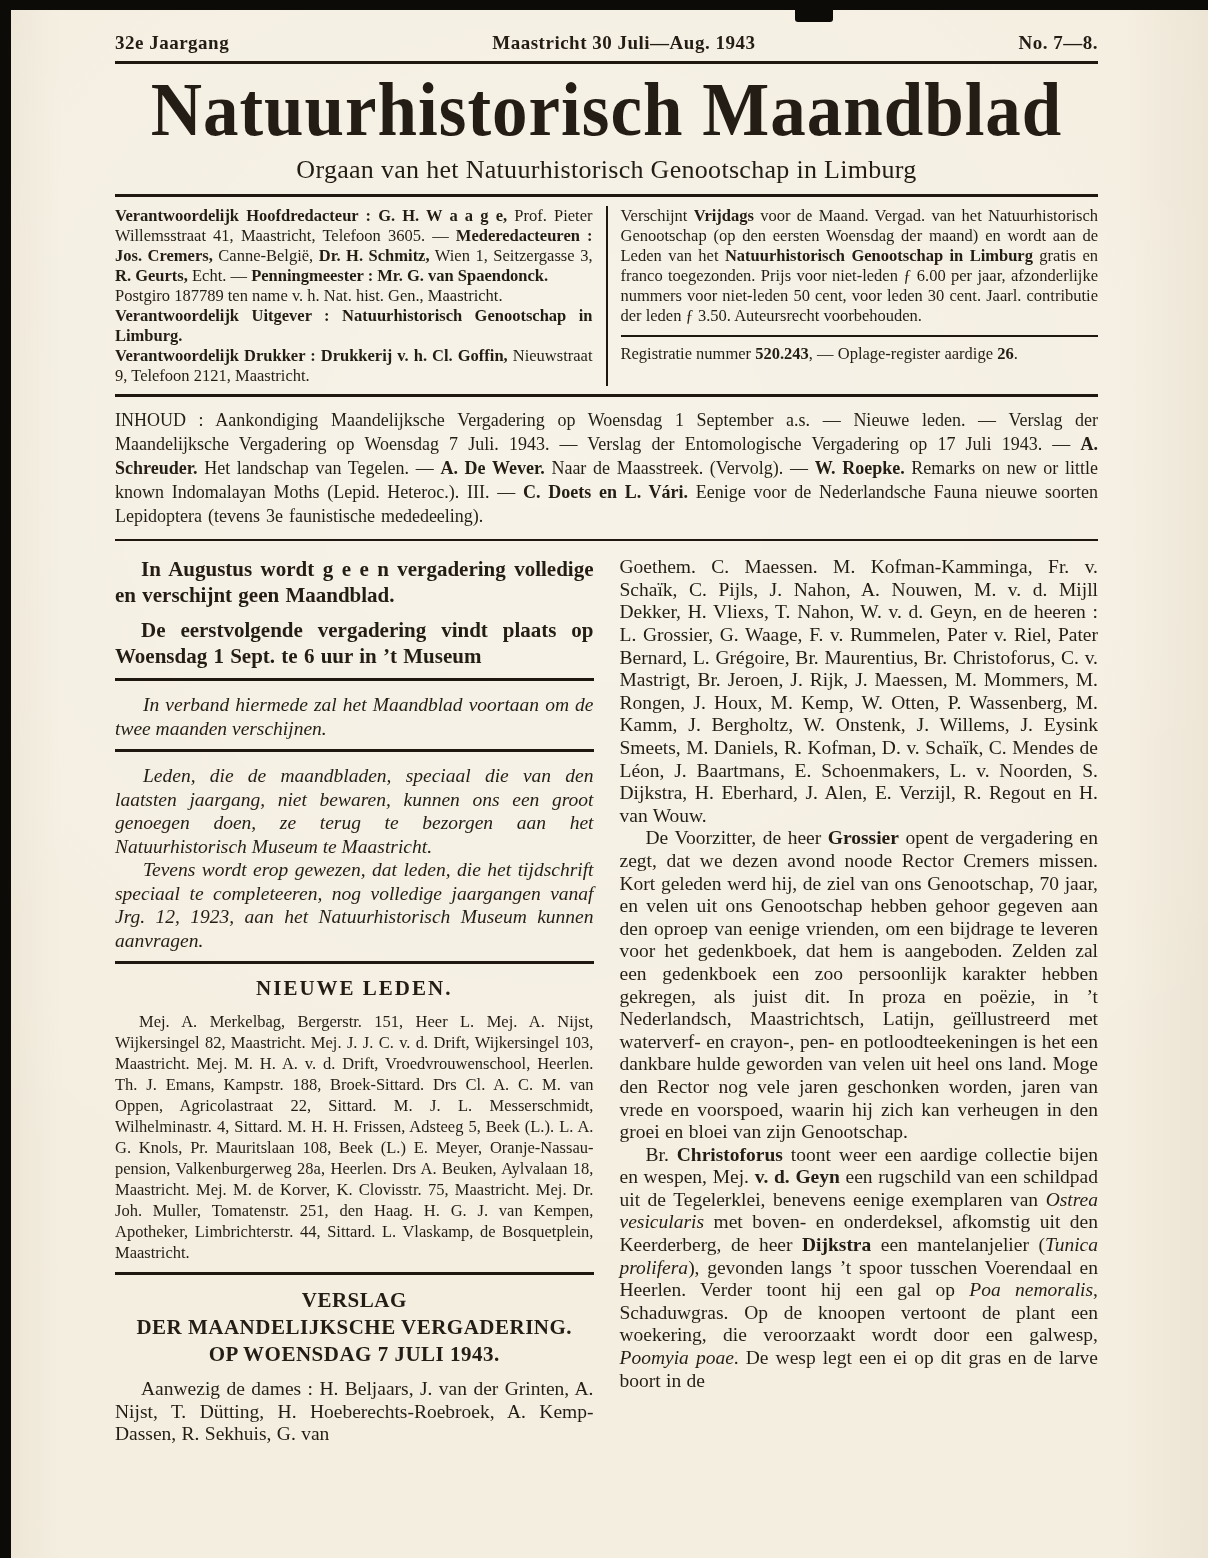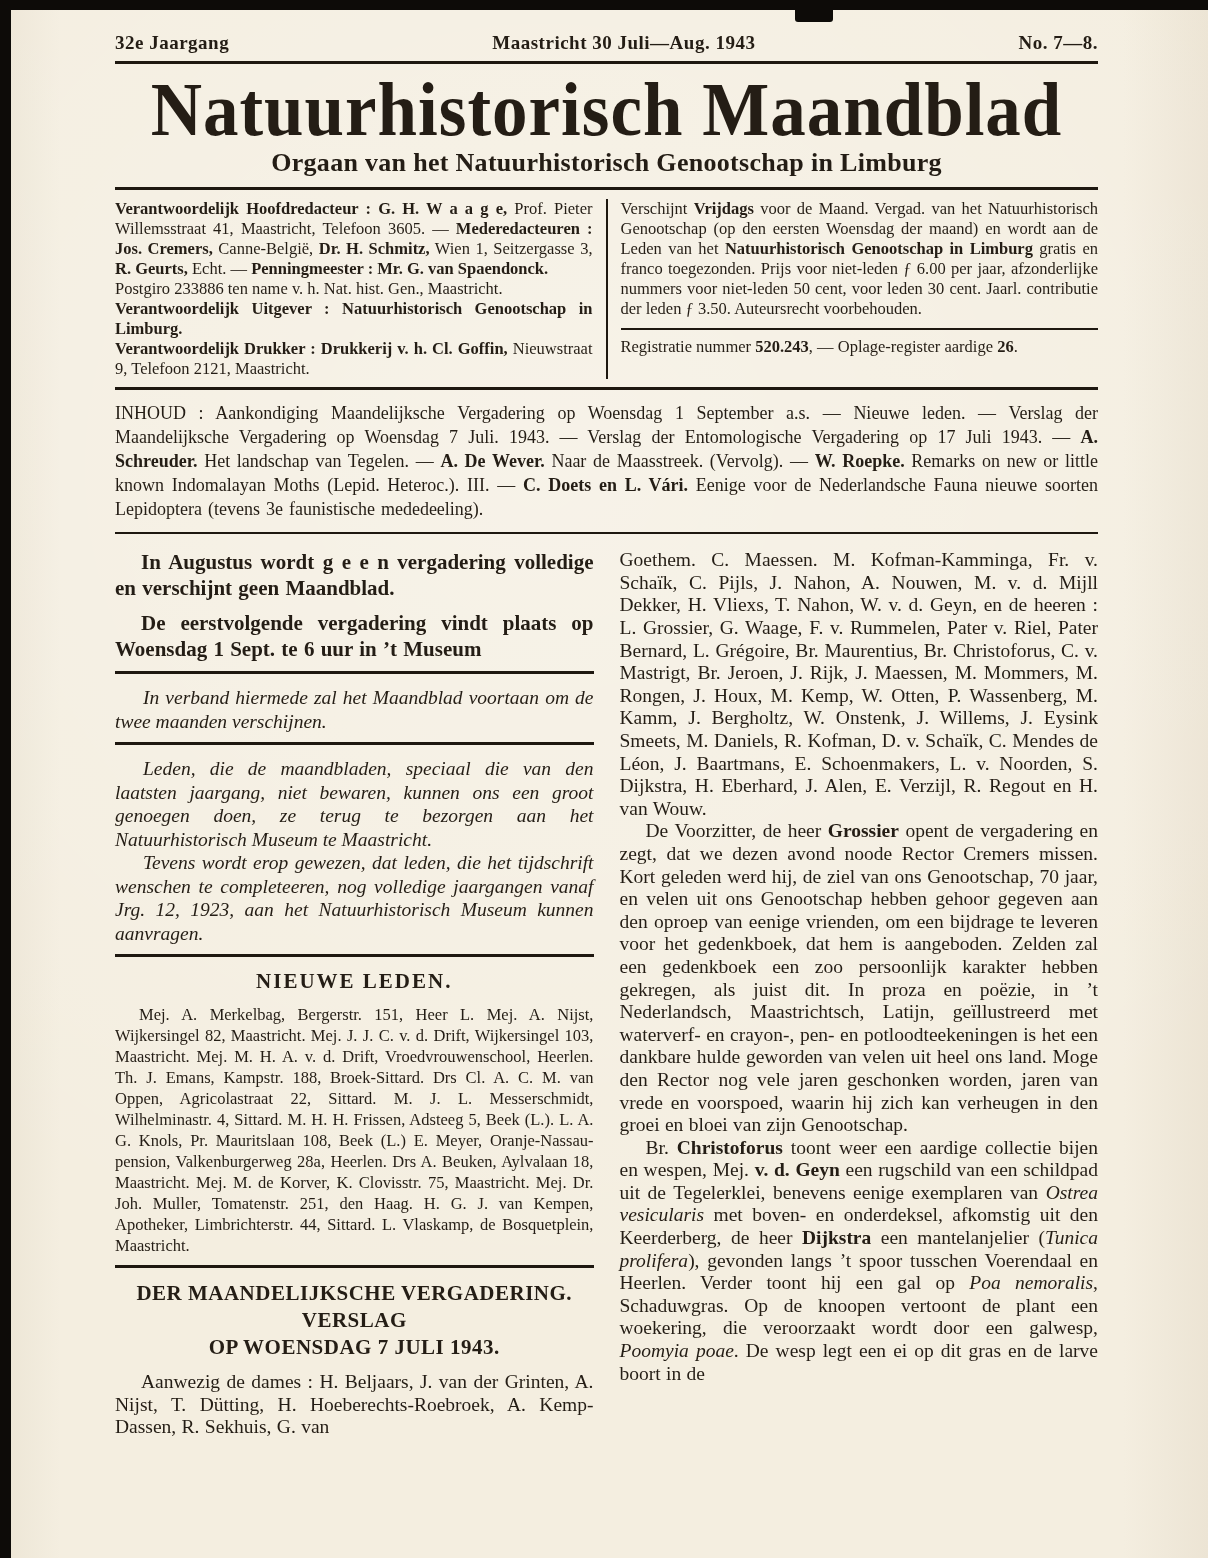--- a/index.html
+++ b/index.html
@@ -23,21 +23,21 @@
 
   .topline{display:flex;justify-content:space-between;align-items:baseline;
     font-size:19px;font-weight:bold;letter-spacing:0.5px;}
   .rule{background:#1e1810;border:none;}
   .rule-3{height:3px;}
   .rule-2{height:2px;}
   .rule-head{margin-top:7px;}
 
   .title{margin:6px 0 0;text-align:center;font-size:71px;line-height:1.06;font-weight:bold;
     letter-spacing:1px;white-space:nowrap;transform:scaleY(1.06);transform-origin:center top;}
-  .subtitle{text-align:center;font-size:26px;font-weight:bold;margin-top:3px;letter-spacing:0.3px;}
+  .subtitle{text-align:center;font-size:26px;font-weight:normal;margin-top:10px;letter-spacing:0.3px;}
   .rule-under-sub{margin-top:9px;}
 
   .masthead{display:flex;margin-top:9px;}
   .mh-col{width:calc(50% - 14px);font-size:16.5px;line-height:20px;text-align:justify;}
   .mh-col p{margin:0;}
   .mh-divider{width:2px;background:#1e1810;margin:0 13px;}
   .mh-right .rule-2{margin:9px 0 7px;}
   .bold{font-weight:bold;}
 
   .rule-under-mast{margin-top:8px;}
@@ -78,21 +78,21 @@
     </div>
     <div class="rule rule-3 rule-head"></div>
 
     <h1 class="title">Natuurhistorisch Maandblad</h1>
     <div class="subtitle">Orgaan van het Natuurhistorisch Genootschap in Limburg</div>
     <div class="rule rule-3 rule-under-sub"></div>
 
     <div class="masthead">
       <div class="mh-col mh-left">
         <p><span class="seg-b">Verantwoordelijk Hoofdredacteur : G. H. W a a g e,</span><span> Prof. Pieter Willemsstraat 41, Maastricht, Telefoon 3605. — </span><span class="seg-b">Mederedacteuren : Jos. Cremers,</span><span> Canne-België, </span><span class="seg-b">Dr. H. Schmitz,</span><span> Wien 1, Seitzergasse 3, </span><span class="seg-b">R. Geurts,</span><span> Echt. — </span><span class="seg-b">Penningmeester : Mr. G. van Spaendonck.</span></p>
-        <p>Postgiro 233886 ten name v. h. Nat. hist. Gen., Maastricht.</p>
+        <p>Postgiro 187789 ten name v. h. Nat. hist. Gen., Maastricht.</p>
         <p class="bold">Verantwoordelijk Uitgever : Natuurhistorisch Genootschap in Limburg.</p>
         <p><span class="seg-b">Verantwoordelijk Drukker : Drukkerij v. h. Cl. Goffin,</span><span> Nieuwstraat 9, Telefoon 2121, Maastricht.</span></p>
       </div>
       <div class="mh-divider"></div>
       <div class="mh-col mh-right">
         <p><span>Verschijnt </span><span class="seg-b">Vrijdags</span><span> voor de Maand. Vergad. van het Natuurhistorisch Genootschap (op den eersten Woensdag der maand) en wordt aan de Leden van het </span><span class="seg-b">Natuurhistorisch Genootschap in Limburg</span><span> gratis en franco toegezonden. Prijs voor niet-leden ƒ 6.00 per jaar, afzonderlijke nummers voor niet-leden 50 cent, voor leden 30 cent. Jaarl. contributie der leden ƒ 3.50. Auteursrecht voorbehouden.</span></p>
         <div class="rule rule-2"></div>
         <p><span>Registratie nummer </span><span class="seg-b">520.243</span><span>, — Oplage-register aardige </span><span class="seg-b">26</span><span>.</span></p>
       </div>
     </div>
@@ -105,30 +105,30 @@
 
       <div class="col col-left">
         <p class="announce">In Augustus wordt g e e n vergadering volledige en verschijnt geen Maandblad.</p>
         <p class="announce">De eerstvolgende vergadering vindt plaats op Woensdag 1 Sept. te 6 uur in ’t Museum</p>
         <div class="col-rule"></div>
 
         <p class="italicp">In verband hiermede zal het Maandblad voortaan om de twee maanden verschijnen.</p>
         <div class="col-rule"></div>
 
         <p class="italicp">Leden, die de maandbladen, speciaal die van den laatsten jaargang, niet bewaren, kunnen ons een groot genoegen doen, ze terug te bezorgen aan het Natuurhistorisch Museum te Maastricht.</p>
-        <p class="italicp">Tevens wordt erop gewezen, dat leden, die het tijdschrift wenschen te completeeren, nog volledige jaargangen vanaf Jrg. 12, 1923, aan het Natuurhistorisch Museum kunnen aanvragen.</p>
+        <p class="italicp">Tevens wordt erop gewezen, dat leden, die het tijdschrift speciaal te completeeren, nog volledige jaargangen vanaf Jrg. 12, 1923, aan het Natuurhistorisch Museum kunnen aanvragen.</p>
         <div class="col-rule"></div>
 
         <h2 class="section-head">NIEUWE LEDEN.</h2>
         <p class="members">Mej. A. Merkelbag, Bergerstr. 151, Heer L. Mej. A. Nijst, Wijkersingel 82, Maastricht. Mej. J. J. C. v. d. Drift, Wijkersingel 103, Maastricht. Mej. M. H. A. v. d. Drift, Vroedvrouwenschool, Heerlen. Th. J. Emans, Kampstr. 188, Broek-Sittard. Drs Cl. A. C. M. van Oppen, Agricolastraat 22, Sittard. M. J. L. Messerschmidt, Wilhelminastr. 4, Sittard. M. H. H. Frissen, Adsteeg 5, Beek (L.). L. A. G. Knols, Pr. Mauritslaan 108, Beek (L.) E. Meyer, Oranje-Nassau-pension, Valkenburgerweg 28a, Heerlen. Drs A. Beuken, Aylvalaan 18, Maastricht. Mej. M. de Korver, K. Clovisstr. 75, Maastricht. Mej. Dr. Joh. Muller, Tomatenstr. 251, den Haag. H. G. J. van Kempen, Apotheker, Limbrichterstr. 44, Sittard. L. Vlaskamp, de Bosquetplein, Maastricht.</p>
         <div class="col-rule"></div>
 
         <div class="verslag-head">
+          <div>VERSLAG</div>
           <div>DER MAANDELIJKSCHE VERGADERING.</div>
-          <div>VERSLAG</div>
           <div>OP WOENSDAG 7 JULI 1943.</div>
         </div>
         <p class="bodyp">Aanwezig de dames : H. Beljaars, J. van der Grinten, A. Nijst, T. Dütting, H. Hoeberechts-Roebroek, A. Kemp-Dassen, R. Sekhuis, G. van</p>
       </div>
 
       <div class="col col-right">
         <p class="bodyp noindent">Goethem. C. Maessen. M. Kofman-Kamminga, Fr. v. Schaïk, C. Pijls, J. Nahon, A. Nouwen, M. v. d. Mijll Dekker, H. Vliexs, T. Nahon, W. v. d. Geyn, en de heeren : L. Grossier, G. Waage, F. v. Rummelen, Pater v. Riel, Pater Bernard, L. Grégoire, Br. Maurentius, Br. Christoforus, C. v. Mastrigt, Br. Jeroen, J. Rijk, J. Maessen, M. Mommers, M. Rongen, J. Houx, M. Kemp, W. Otten, P. Wassenberg, M. Kamm, J. Bergholtz, W. Onstenk, J. Willems, J. Eysink Smeets, M. Daniels, R. Kofman, D. v. Schaïk, C. Mendes de Léon, J. Baartmans, E. Schoenmakers, L. v. Noorden, S. Dijkstra, H. Eberhard, J. Alen, E. Verzijl, R. Regout en H. van Wouw.</p>
         <p class="bodyp"><span>De Voorzitter, de heer </span><span class="seg-b">Grossier</span><span> opent de vergadering en zegt, dat we dezen avond noode Rector Cremers missen. Kort geleden werd hij, de ziel van ons Genootschap, 70 jaar, en velen uit ons Genootschap hebben gehoor gegeven aan den oproep van eenige vrienden, om een bijdrage te leveren voor het gedenkboek, dat hem is aangeboden. Zelden zal een gedenkboek een zoo persoonlijk karakter hebben gekregen, als juist dit. In proza en poëzie, in ’t Nederlandsch, Maastrichtsch, Latijn, geïllustreerd met waterverf- en crayon-, pen- en potloodteekeningen is het een dankbare hulde geworden van velen uit heel ons land. Moge den Rector nog vele jaren geschonken worden, jaren van vrede en voorspoed, waarin hij zich kan verheugen in den groei en bloei van zijn Genootschap.</span></p>
         <p class="bodyp"><span>Br. </span><span class="seg-b">Christoforus</span><span> toont weer een aardige collectie bijen en wespen, Mej. </span><span class="seg-b">v. d. Geyn</span><span> een rugschild van een schildpad uit de Tegelerklei, benevens eenige exemplaren van </span><span class="seg-i">Ostrea vesicularis</span><span> met boven- en onderdeksel, afkomstig uit den Keerderberg, de heer </span><span class="seg-b">Dijkstra</span><span> een mantelanjelier (</span><span class="seg-i">Tunica prolifera</span><span>), gevonden langs ’t spoor tusschen Voerendaal en Heerlen. Verder toont hij een gal op </span><span class="seg-i">Poa nemoralis</span><span>, Schaduwgras. Op de knoopen vertoont de plant een woekering, die veroorzaakt wordt door een galwesp, </span><span class="seg-i">Poomyia poae</span><span>. De wesp legt een ei op dit gras en de larve boort in de</span></p>
       </div>

